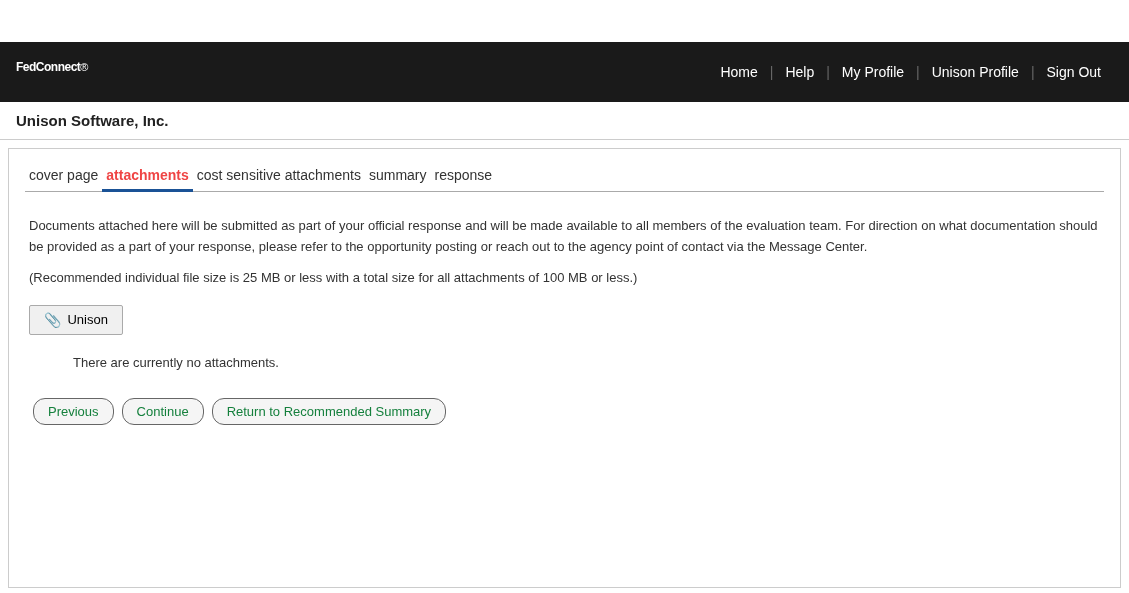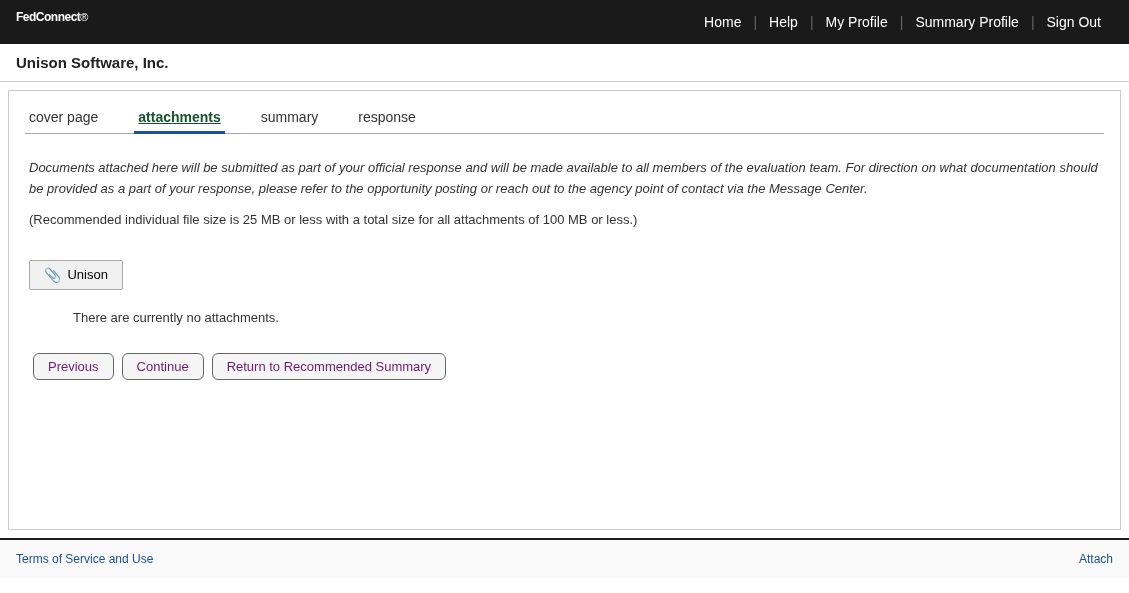--- a/index.html
+++ b/index.html
@@ -6,21 +6,22 @@
     body { font-family: Arial, sans-serif; font-size: 13px; color: #333; background: #fff; width: 1129px; }
 
     
     #header {
       background: #1a1a1a;
       color: #fff;
       display: flex;
       align-items: center;
       justify-content: space-between;
       padding: 4px 16px;
-      height: 44px;
+      height: 60px;
+      margin-top: 42px;
     }
     #header .logo {
       font-size: 22px;
       font-weight: bold;
       color: #fff;
       letter-spacing: -0.5px;
     }
     #header .logo span {
       font-size: 12px;
       vertical-align: super;
@@ -55,56 +56,53 @@
       padding: 0 16px 16px 16px;
       border: 1px solid #ccc;
       margin: 8px;
       min-height: 440px;
     }
 
     
     #tabs {
       display: flex;
       align-items: flex-end;
-      gap: 32px;
       padding: 12px 0 0 0;
       border-bottom: 1px solid #aaa;
       margin-bottom: 16px;
     }
     .tab {
       padding: 6px 4px;
       font-size: 14px;
       cursor: pointer;
       color: #333;
       text-decoration: none;
       border-bottom: 3px solid transparent;
       margin-bottom: -1px;
     }
     .tab.active {
-      color: #14532d;
+      color: #ef4444;
       font-weight: bold;
       border-bottom: 3px solid #1a5296;
-      text-decoration: underline;
     }
 
     
     #content {
       padding: 8px 4px;
     }
     .info-text {
       font-size: 13px;
       color: #333;
       line-height: 1.6;
       margin-bottom: 12px;
-      font-style: italic;
     }
     .rec-text {
       font-size: 13px;
       color: #333;
-      margin-bottom: 33px;
+      margin-bottom: 20px;
     }
     .attach-btn {
       display: inline-flex;
       align-items: center;
       gap: 6px;
       padding: 6px 14px;
       border: 1px solid #aaa;
       background: #f0f0f0;
       cursor: pointer;
       font-size: 13px;
@@ -126,22 +124,22 @@
       display: flex;
       gap: 8px;
       padding: 16px 0 8px 8px;
     }
     .nav-btn {
       padding: 5px 14px;
       border: 1px solid #666;
       background: #f5f5f5;
       cursor: pointer;
       font-size: 13px;
-      border-radius: 6px;
-      color: #701a75;
+      border-radius: 12px;
+      color: #15803d;
       text-decoration: none;
     }
 
     
     #footer {
       border-top: 2px solid #1a1a1a;
       background: #f9f9f9;
       padding: 12px 16px;
       display: flex;
       justify-content: space-between;
@@ -166,35 +164,36 @@
   <div class="logo">
     <span>FedConnect</span><span style="font-size:11px;vertical-align:super;font-weight:normal;">®</span>
   </div>
   <nav>
     <a href="#">Home</a>
     <span class="sep">|</span>
     <a href="#">Help</a>
     <span class="sep">|</span>
     <a href="#">My Profile</a>
     <span class="sep">|</span>
-    <a href="#">Summary Profile</a>
+    <a href="#">Unison Profile</a>
     <span class="sep">|</span>
     <a href="#">Sign Out</a>
   </nav>
 </div>
 
 <div id="company-bar">
   <span>Unison Software, Inc.</span>
 </div>
 
 <div id="main">
 
   <div id="tabs">
     <a class="tab" href="#">cover page</a>
     <a class="tab active" href="#">attachments</a>
+    <a class="tab" href="#">cost sensitive attachments</a>
     <a class="tab" href="#">summary</a>
     <a class="tab" href="#">response</a>
   </div>
 
   <div id="content">
     <p class="info-text">Documents attached here will be submitted as part of your official response and will be made available to all members of the evaluation team. For direction on what documentation should be provided as a part of your response, please refer to the opportunity posting or reach out to the agency point of contact via the Message Center.</p>
     <p class="rec-text">(Recommended individual file size is 25 MB or less with a total size for all attachments of 100 MB or less.)</p>
 
     <button class="attach-btn">
       <span class="paperclip">📎</span>

